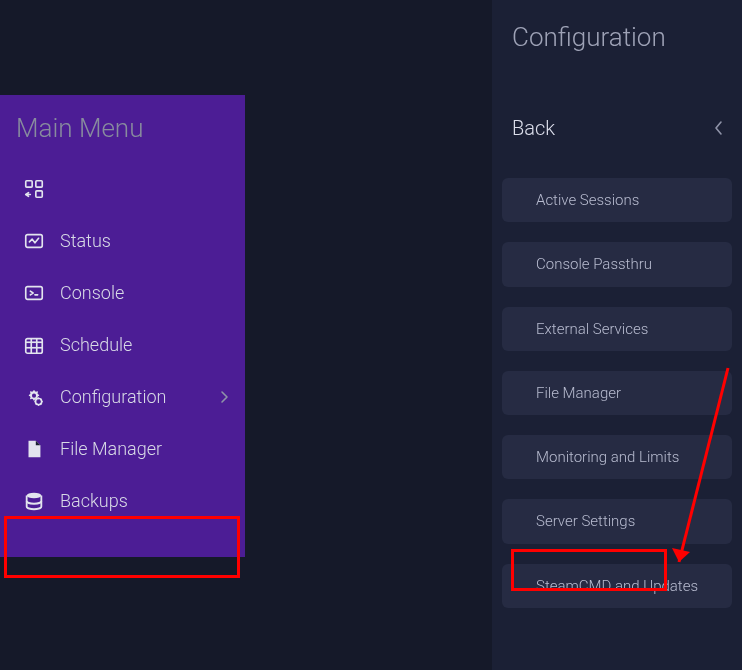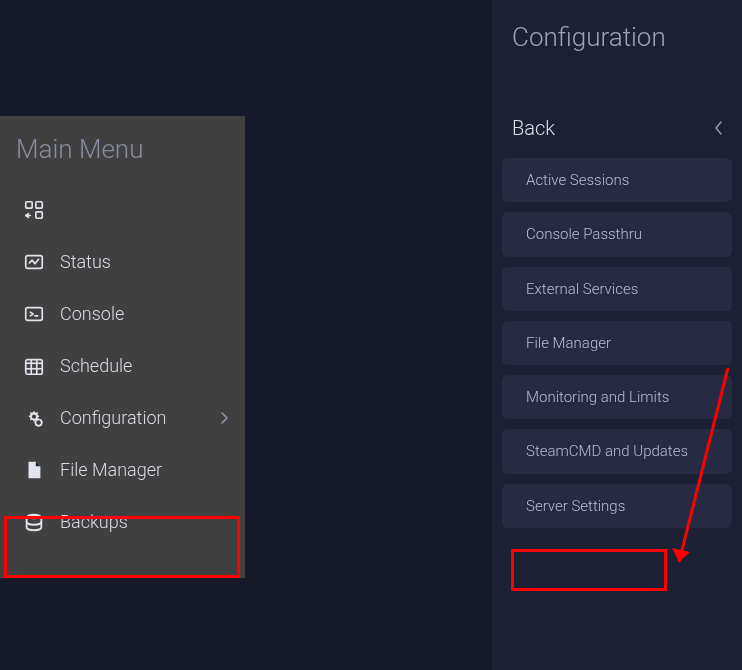--- a/index.html
+++ b/index.html
@@ -12,23 +12,23 @@
       font-family: -apple-system, BlinkMacSystemFont, "Segoe UI", Roboto, sans-serif;
       width: 742px;
       height: 670px;
       overflow: hidden;
       color: #c5c8d8;
       position: relative;
     }
     .main-panel {
       position: absolute;
       left: 0;
-      top: 116px;
+      top: 95px;
       width: 245px;
-      background: #404040;
+      background: #4c1d95;
       padding: 18px 0 30px 0;
     }
     .main-title {
       font-size: 26px;
       font-weight: 300;
       color: #888c9e;
       padding: 0 0 20px 16px;
     }
     .menu-item {
       display: flex;
@@ -92,27 +92,28 @@
     }
     .back-chev {
       color: #8f93a8;
     }
     .config-list {
       padding: 0 10px 0 10px;
     }
     .config-item {
       background: #262b43;
       border-radius: 6px;
-      padding: 12px 14px 12px 24px;
+      padding: 12px 14px 12px 34px;
       margin-bottom: 10px;
       font-size: 15px;
       font-weight: 300;
       color: #b8bcd0;
       cursor: pointer;
       line-height: 1.35;
+      margin-top: 20px;
     }
     svg {
       display: block;
     }
     .arrow {
       position: absolute;
       pointer-events: none;
     }
   </style>
 </head>
@@ -214,22 +215,22 @@
       </svg>
     </span>
   </div>
 
   <div class="config-list">
     <div class="config-item">Active Sessions</div>
     <div class="config-item">Console Passthru</div>
     <div class="config-item">External Services</div>
     <div class="config-item">File Manager</div>
     <div class="config-item">Monitoring and Limits</div>
+    <div class="config-item">Server Settings</div>
     <div class="config-item">SteamCMD and Updates</div>
-    <div class="config-item">Server Settings</div>
   </div>
 </div>
 
 <div class="highlight-box" style="left:4px; top:516px; width:236px; height:62px;"></div>
 <div class="highlight-box" style="left:511px; top:549px; width:156px; height:42px;"></div>
 
 <svg class="arrow" style="left:664px; top:362px;" width="78" height="230">
   <line x1="64" y1="6" x2="15" y2="200" stroke="#ff0000" stroke-width="3"></line>
   <polygon points="15,200 8,186 26,190" fill="#ff0000"></polygon>
 </svg>

